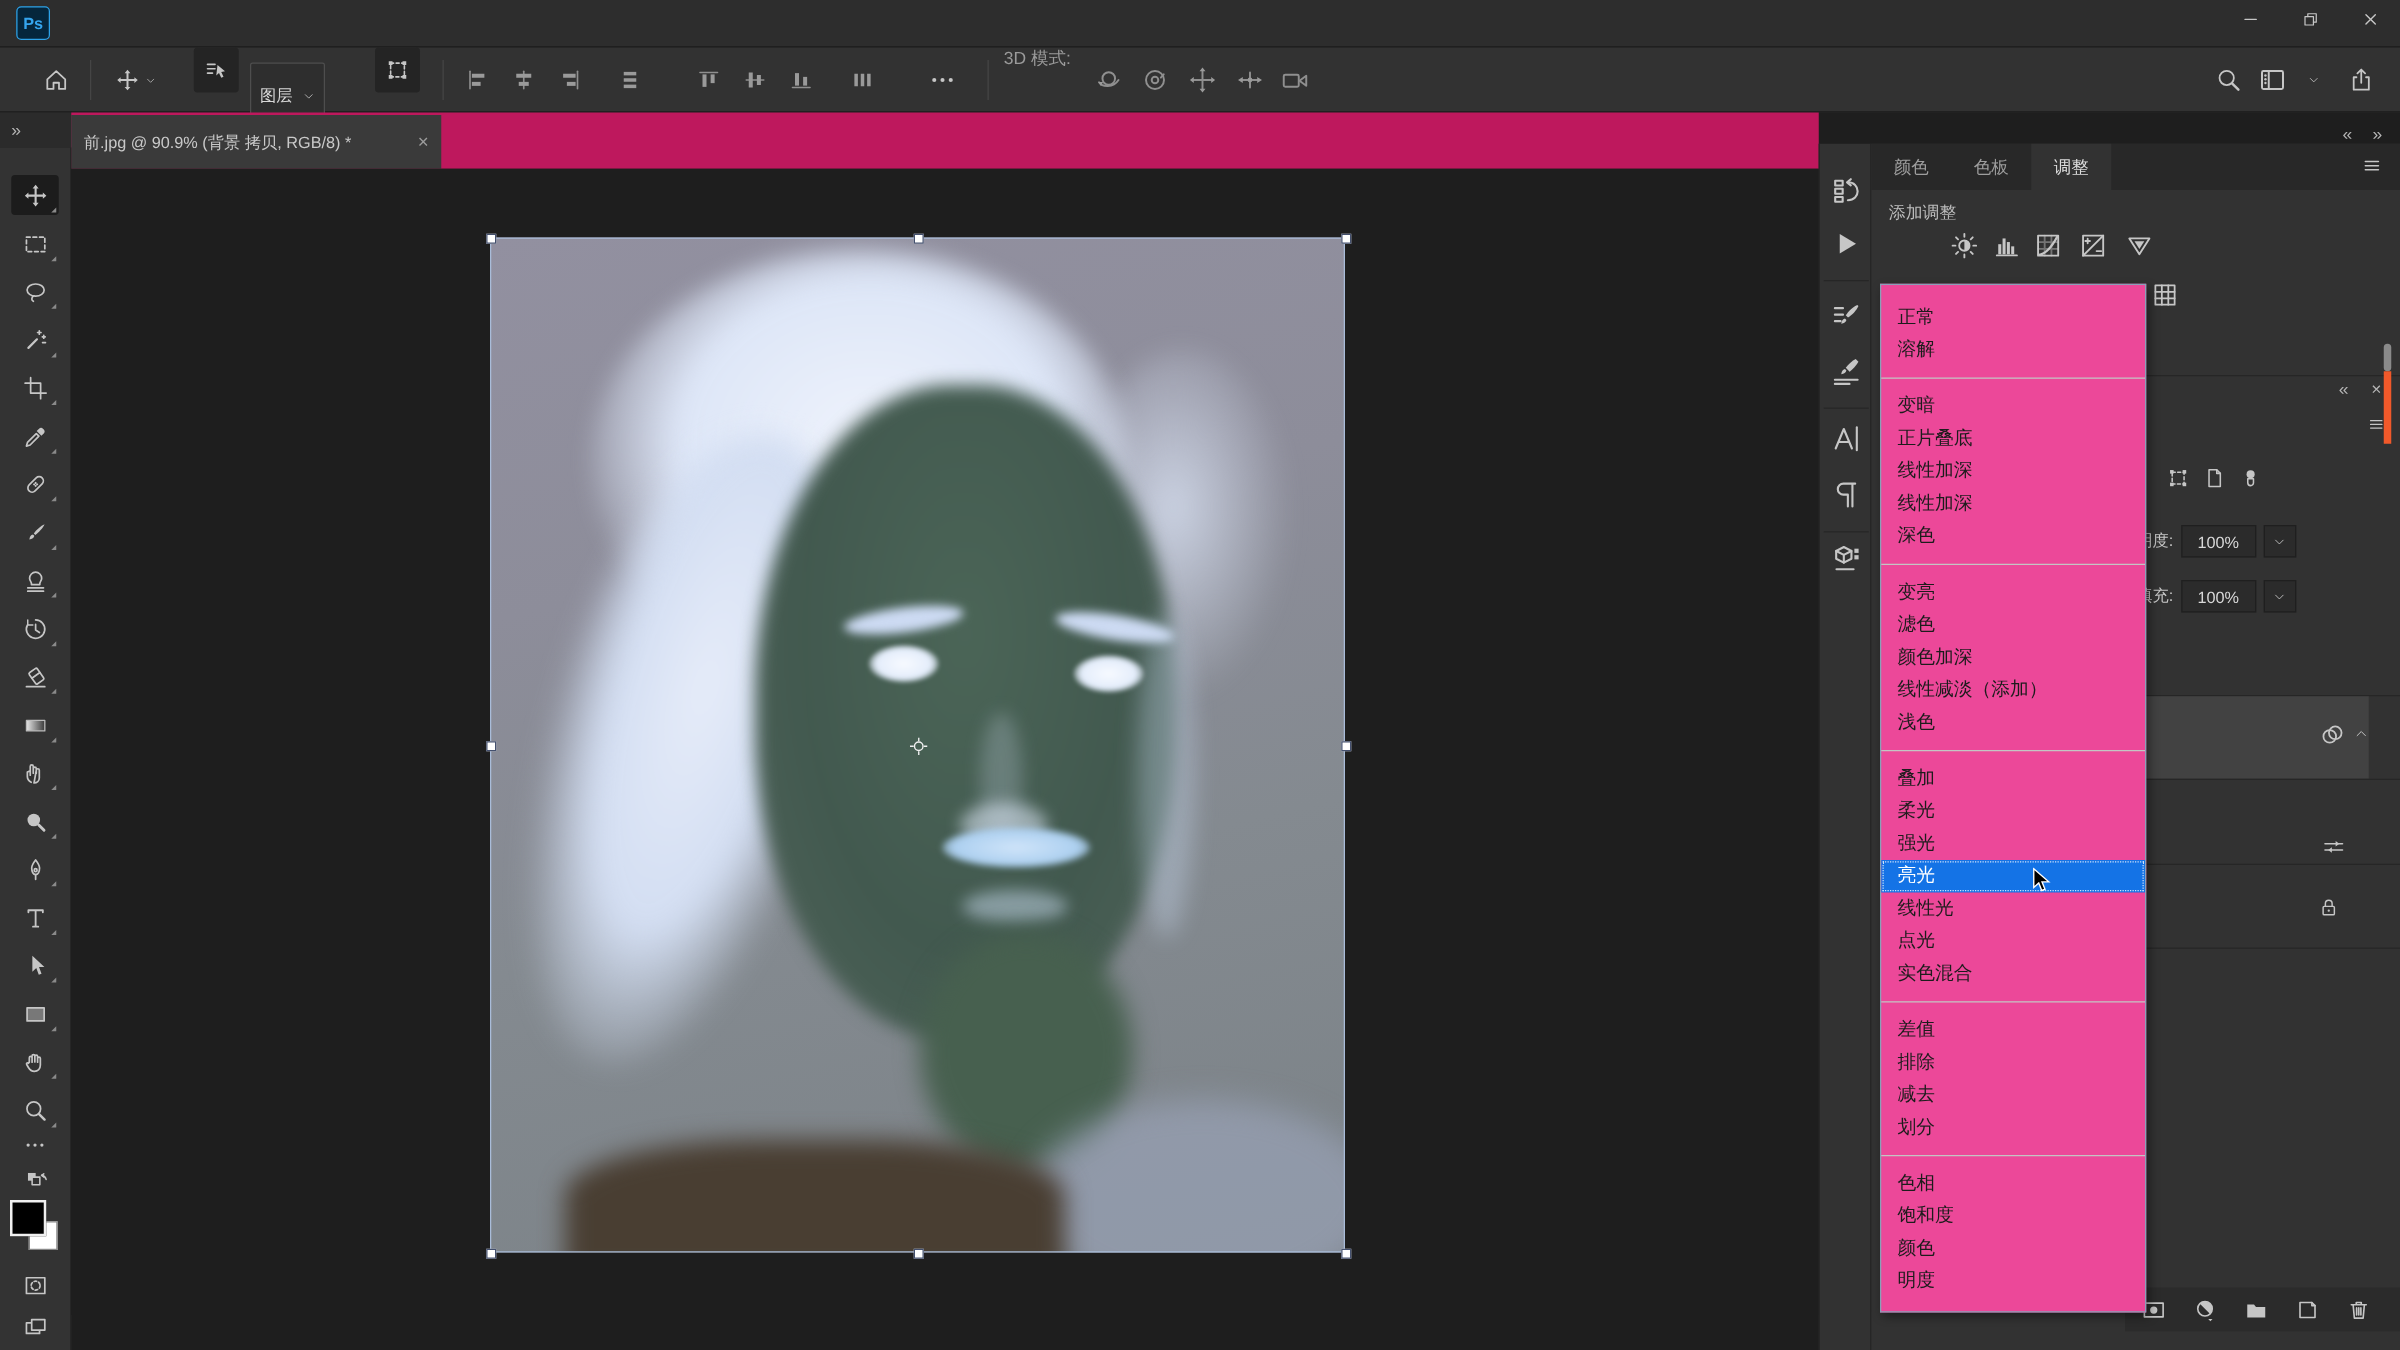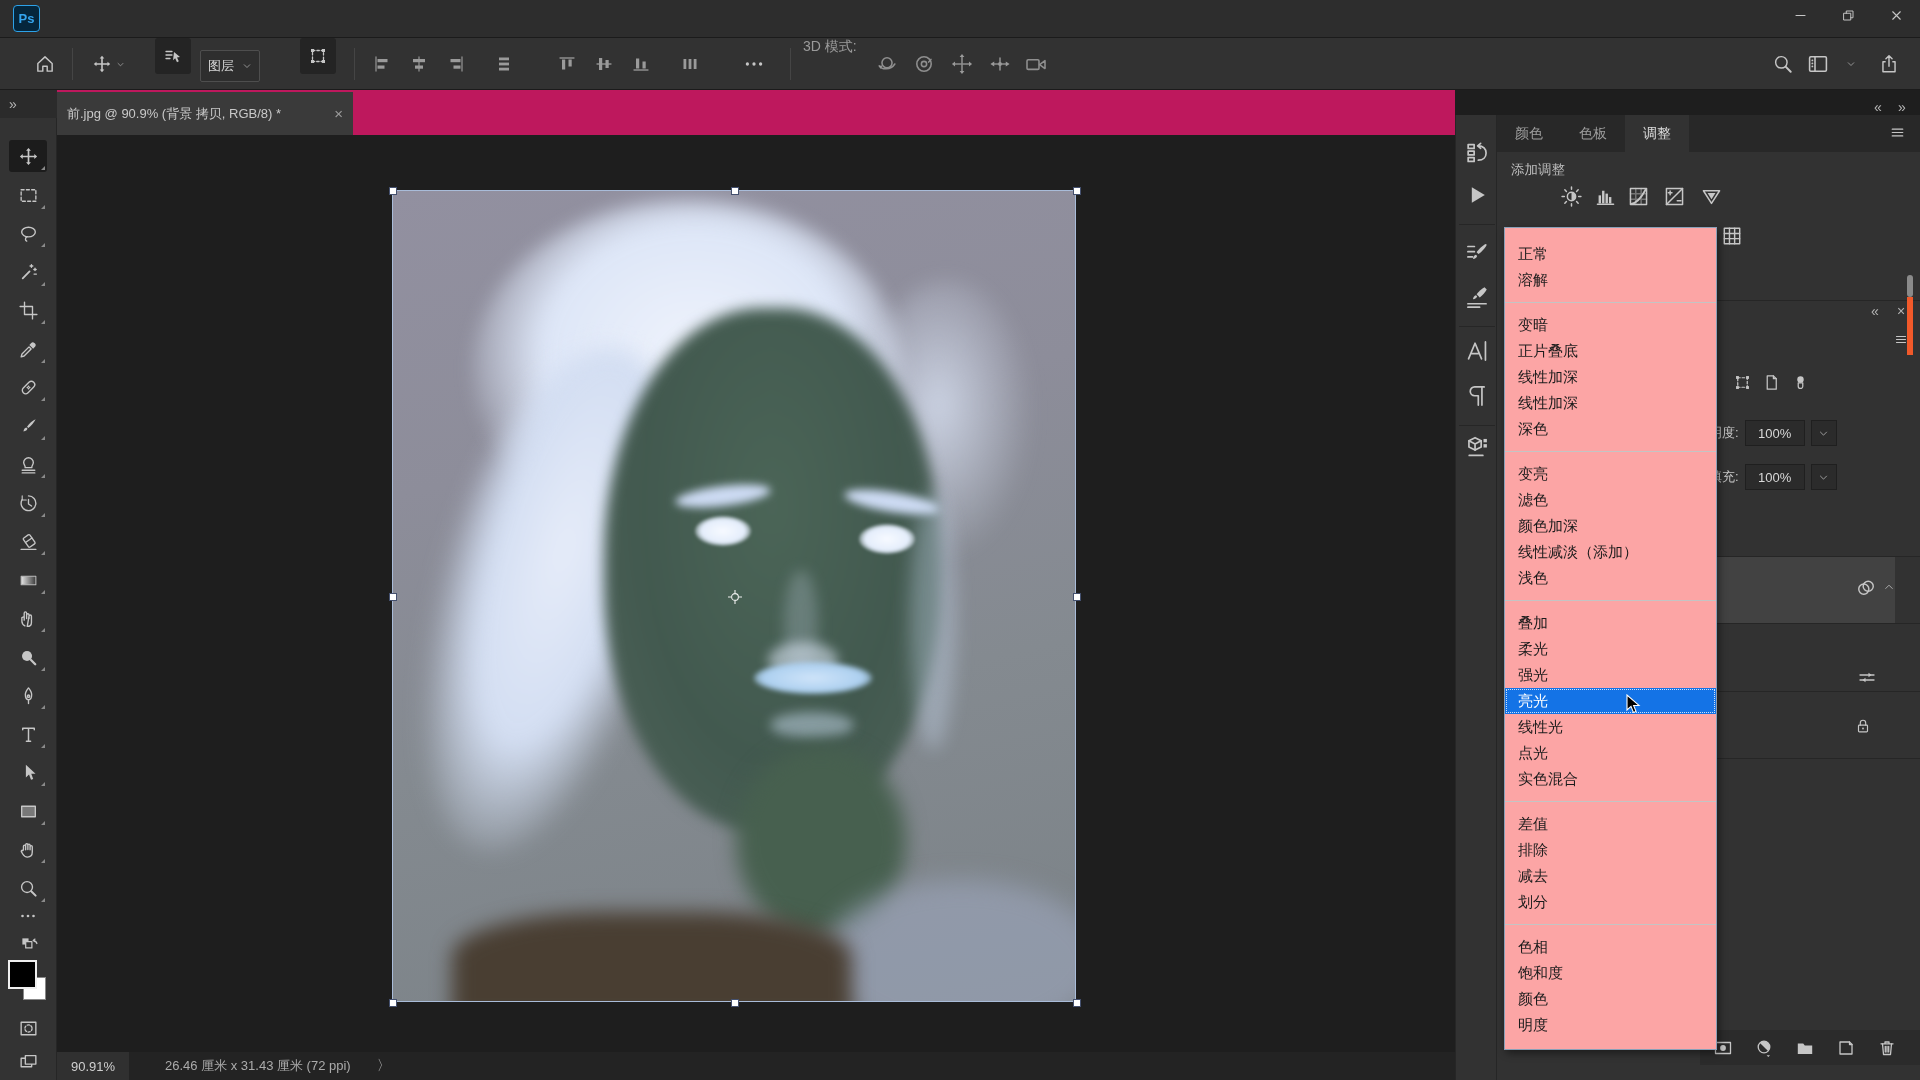--- a/index.html
+++ b/index.html
@@ -20,21 +20,21 @@
   .wc{width:48px;height:30px;display:flex;align-items:center;justify-content:center;}
   .wc .ic{width:15px;height:15px;}
 
   
   #optionsbar{left:0;top:37px;width:1920px;height:53px;background:#323232;
               border-top:1px solid #1b1b1b;border-bottom:1px solid #1b1b1b;box-sizing:border-box;}
   .vsep{position:absolute;width:1px;height:32px;background:#454545;top:10px;}
   .togglebox{position:absolute;width:36px;height:36px;top:8px;background:#242424;border-radius:3px;
              display:flex;align-items:center;justify-content:center;}
   #layersel{position:absolute;height:28px;background:#2e2e2e;border:1px solid #4e4e4e;border-radius:2px;
-            display:flex;align-items:center;gap:8px;padding:1px 7px;font-size:13px;color:#d8d8d8;}
+            display:flex;align-items:center;gap:8px;padding:12px 7px;font-size:13px;color:#d8d8d8;}
   #mode-label{position:absolute;font-size:14px;color:#9a9a9a;top:17px;}
 
   
   #collapse-cell{left:0;top:90px;width:57px;height:28px;background:#2b2b2b;color:#b5b5b5;font-size:14px;
                  display:flex;align-items:center;padding-left:9px;box-sizing:border-box;}
   #tabbar{left:57px;top:90px;width:1398px;height:45px;background:#be185d;}
   #doctab{position:absolute;left:0;top:2px;width:296px;height:43px;background:#3a3a3a;display:flex;align-items:center;
           font-size:13px;color:#c9c9c9;padding:0 10px;box-sizing:border-box;gap:10px;}
   #doctab .close{margin-left:auto;color:#9c9c9c;font-size:15px;}
 
@@ -86,21 +86,21 @@
   .chevbox{width:24px;height:24px;background:#2b2b2b;border:1px solid #1f1f1f;display:flex;align-items:center;justify-content:center;}
   .chevbox .ic{width:11px;height:11px;}
   #sel-layer-row{position:absolute;left:206px;top:442px;width:192px;height:66px;background:#424242;}
   #layers-bottombar{position:absolute;left:203px;top:915px;width:220px;height:35px;background:#2b2b2b;display:flex;align-items:center;gap:21px;padding-left:13px;box-sizing:border-box;}
   #layers-bottombar .ic{width:20px;height:20px;}
   #scroll-cap{position:absolute;left:410px;top:160px;width:6px;height:22px;background:#8a8a8a;border-radius:3px;}
   #scroll-orange{position:absolute;left:410px;top:182px;width:6px;height:58px;background:#f1592a;}
   .glyph{font-size:14px;color:#b5b5b5;}
 
   
-  #blenddd{left:1504px;top:227px;width:213px;background:#fca5a5;border:1px solid #8aa0b8;
+  #blenddd{left:1504px;top:227px;width:213px;background:#ec4899;border:1px solid #8aa0b8;
            box-shadow:2px 3px 8px rgba(0,0,0,.45);padding:13px 0 11px 0;box-sizing:border-box;z-index:50;}
   .dd-item{height:26px;line-height:26px;padding-left:13px;font-size:15px;color:#1c1c1c;white-space:nowrap;}
   .dd-item.sel{background:#1473e6;color:#fff;outline:1px dotted #cfe2fb;outline-offset:-2px;}
   .dd-sep{border-top:1px solid #c4c4c4;margin:9px 0;}
 
   #cursor{left:1624px;top:694px;width:22px;height:22px;z-index:60;pointer-events:none;}
 </style>
 </head>
 <body>
 
@@ -561,25 +561,20 @@
       <div class="handle" style="left: 680px; top: 402px;"></div>
       <div class="handle" style="left: -4px; top: 808px;"></div>
       <div class="handle" style="left: 338px; top: 808px;"></div>
       <div class="handle" style="left: 680px; top: 808px;"></div>
       <div id="centerref" style="left: 335px; top: 399px;"><svg viewBox="0 0 14 14">
           <circle cx="7" cy="7" r="3.4" fill="none" stroke="#f0f0f0" stroke-width="1.1"></circle>
           <path d="M7 0v3M7 11v3M0 7h3M11 7h3" stroke="#f0f0f0" stroke-width="1.1"></path>
         </svg></div>
     </div>
 
-  <div id="statusbar" class="abs">
-    <div id="zoomcell">90.91%</div>
-    <div id="dims">26.46 厘米 x 31.43 厘米 (72 ppi)</div>
-    <div id="status-chev">〉</div>
-  </div>
 
   <div id="iconstrip" class="abs">
       <span class="ic strip-ic" style="width: 26px; height: 26px; position: absolute; top: 25px; left: 8px;">
         <svg viewBox="0 0 20 20" xmlns="http://www.w3.org/2000/svg">
           <rect x="3.2" y="3.5" width="4.6" height="3"></rect>
           <rect x="3.2" y="8.5" width="4.6" height="3"></rect>
           <rect x="3.2" y="13.5" width="4.6" height="3"></rect>
           <path d="M11 15.5c3.8 0 6-2.4 6-5.5S14.8 4.5 11 4.5"></path>
           <path d="M12.8 2.6 10.5 4.5l2.3 1.9"></path>
         </svg>

